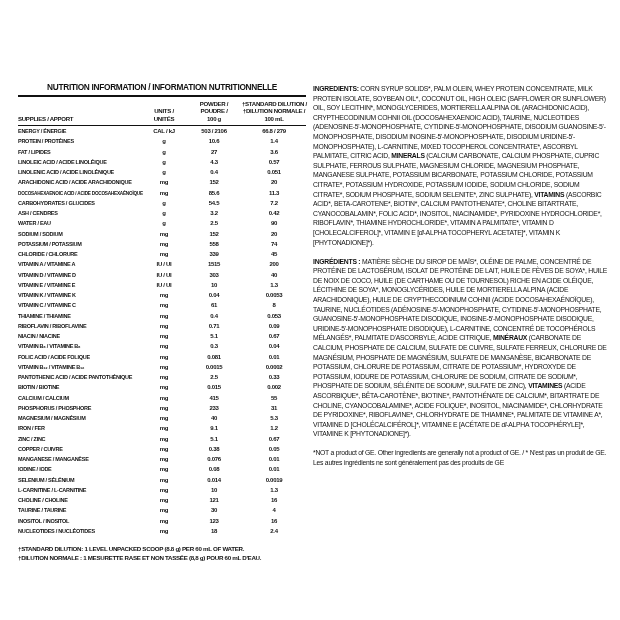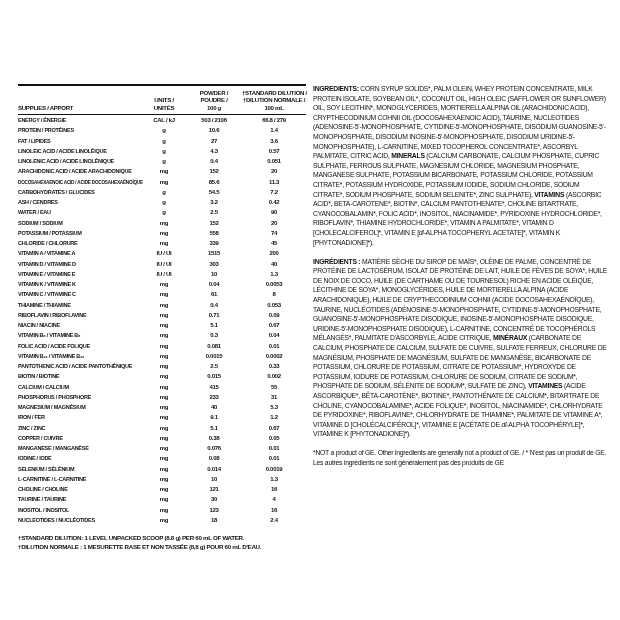--- a/index.html
+++ b/index.html
@@ -47,20 +47,21 @@
   .ingredients p.ge-note{margin-bottom:0;}
   .b{font-weight:bold;}
   .i{font-style:italic;}
 </style>
 </head>
 <body>
 
 <div class="page">
 
   <div class="nutrition-panel">
+    <div class="nt-title">NUTRITION INFORMATION / INFORMATION NUTRITIONNELLE</div>
     <div class="rule-thick"></div>
 
     <div class="hdr">
       <div class="h first">SUPPLIES / APPORT</div>
       <div class="h">UNITS /
 UNITÉS</div>
       <div class="h">POWDER /
 POUDRE /
 100 g</div>
       <div class="h">†STANDARD DILUTION /

